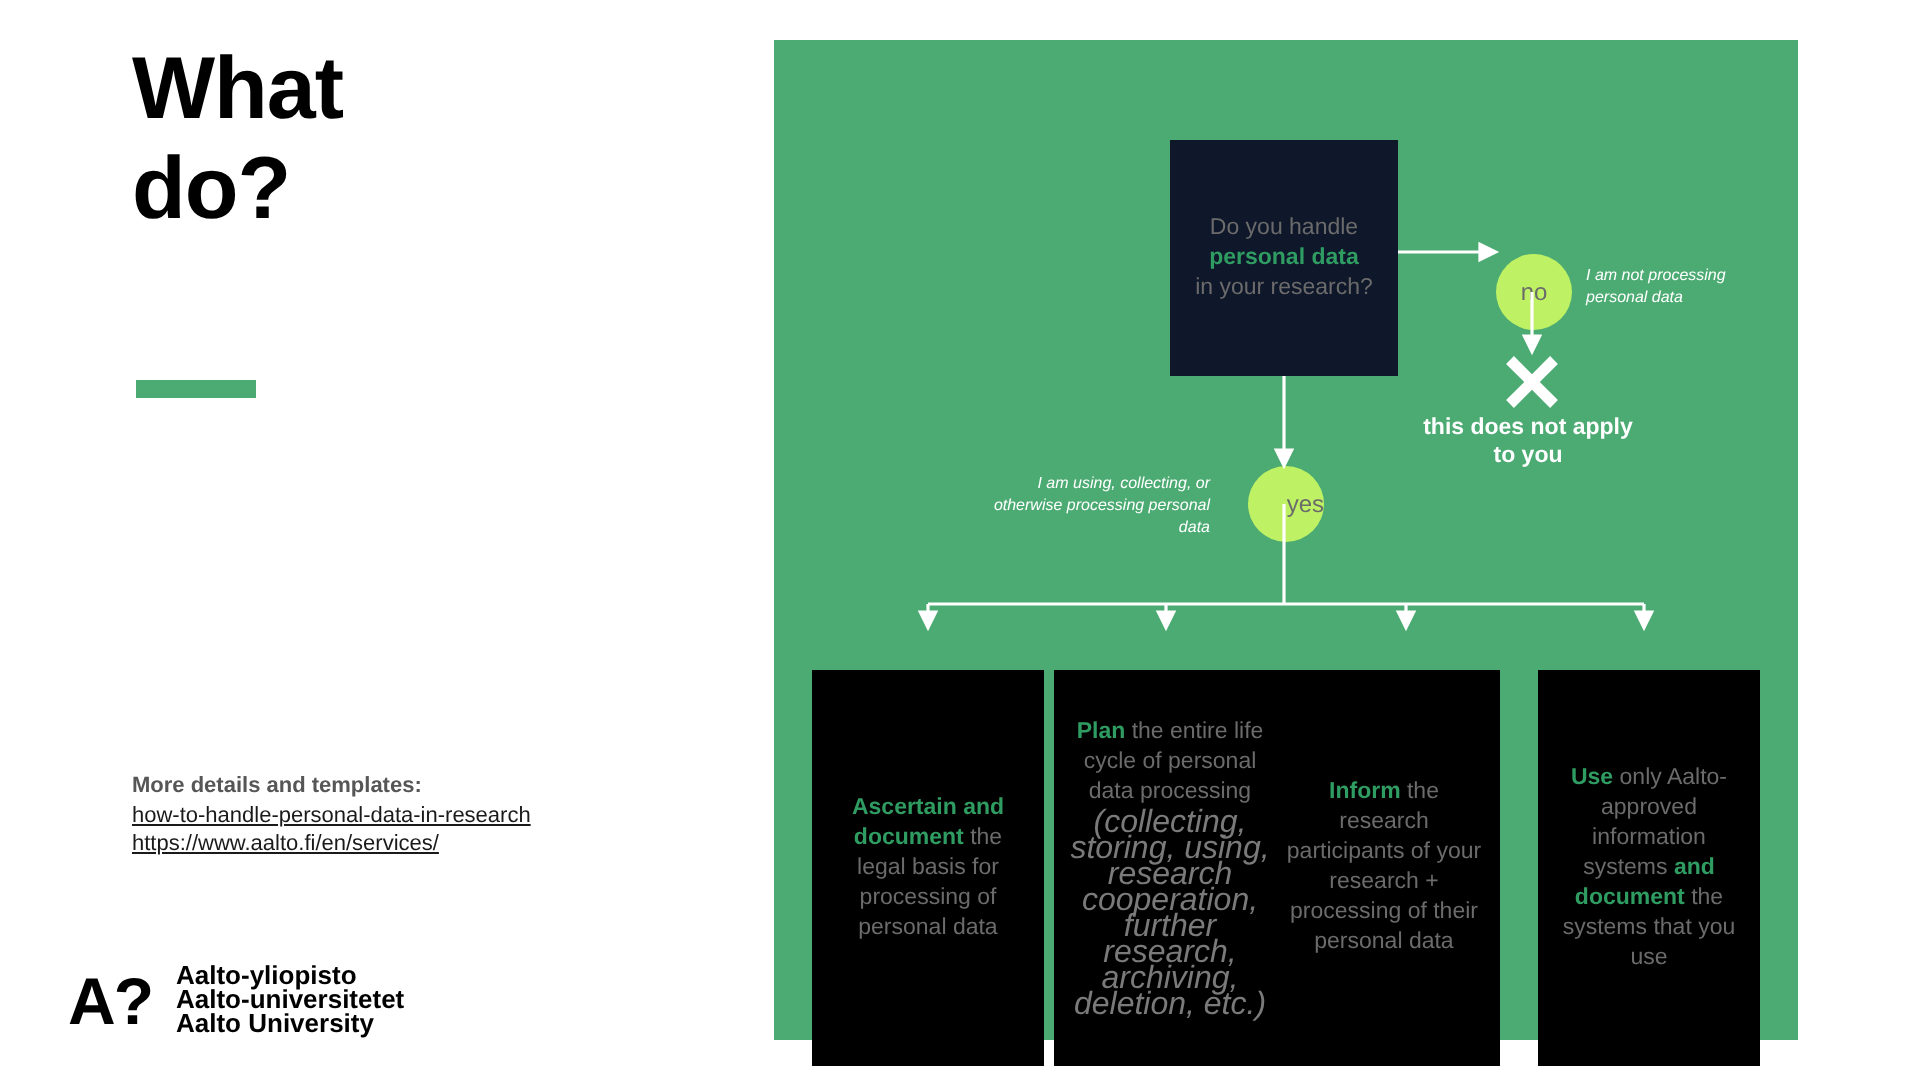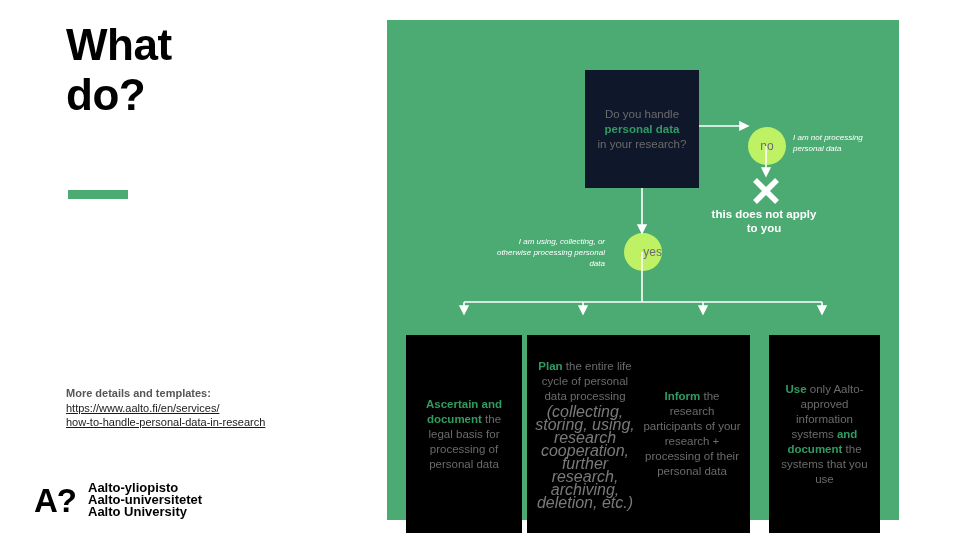--- a/index.html
+++ b/index.html
@@ -197,22 +197,22 @@
 
   <div class="title">
     <span class="title-line">What</span>
     <span class="title-line">do?</span>
   </div>
 
   <div class="accent-bar"></div>
 
   <div class="more-block">
     <span class="more-heading">More details and templates:</span>
+    <a class="more-link" href="#">how-to-handle-personal-data-in-research</a>
     <a class="more-link" href="#">https://www.aalto.fi/en/services/</a>
-    <a class="more-link" href="#">how-to-handle-personal-data-in-research</a>
   </div>
 
   <div class="logo-block">
     <span class="logo-mark">A?</span>
     <span class="logo-words">
       <span>Aalto-yliopisto</span>
       <span>Aalto-universitetet</span>
       <span>Aalto University</span>
     </span>
   </div>

